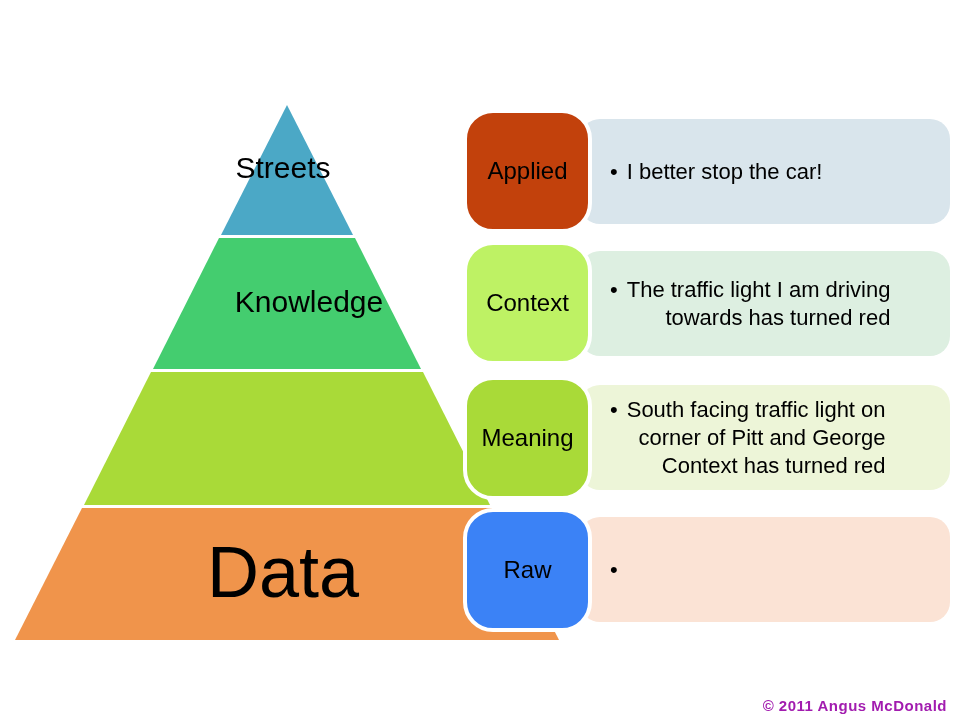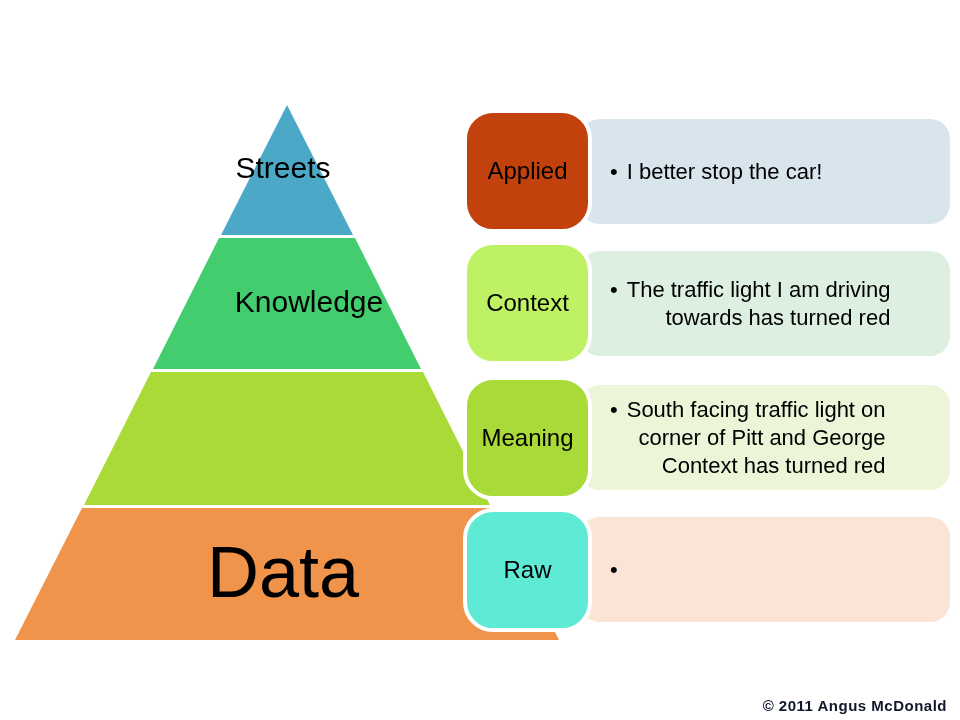--- a/index.html
+++ b/index.html
@@ -48,21 +48,21 @@
     display:flex;align-items:center;justify-content:center;
     font-size:24px;
   }
   .tag-r0{top:109px;}
   .tag-r1{top:241px;}
   .tag-r2{top:376px;}
   .tag-r3{top:508px;}
   
   .copyright{
     position:absolute;right:13px;bottom:6px;
-    font-size:15px;font-weight:bold;color:#0f172a;
+    font-size:15px;font-weight:bold;color:#a21caf;
     text-shadow:1px 1px 0 #ffffff;
     letter-spacing:0.5px;
   }
 </style>
 </head>
 <body>
 
 <div class="slide" style="background: rgb(255, 255, 255);">
 
   <div class="band band-wisdom" style="background: rgb(75, 168, 198);"></div>
@@ -105,19 +105,19 @@
   </div>
   <div class="tag tag-r2" style="background: rgb(169, 218, 56);">
     <span>Meaning</span>
   </div>
 
   <div class="bubble bub-r3" style="background: rgb(251, 227, 213);">
     <div class="bubble-inner">
       <span class="bullet">•</span>
     </div>
   </div>
-  <div class="tag tag-r3" style="background: #5eead4;">
+  <div class="tag tag-r3" style="background: #3b82f6;">
     <span>Raw</span>
   </div>
 
   <div class="copyright">© 2011 Angus McDonald</div>
 
 </div>
 
 </body></html>

